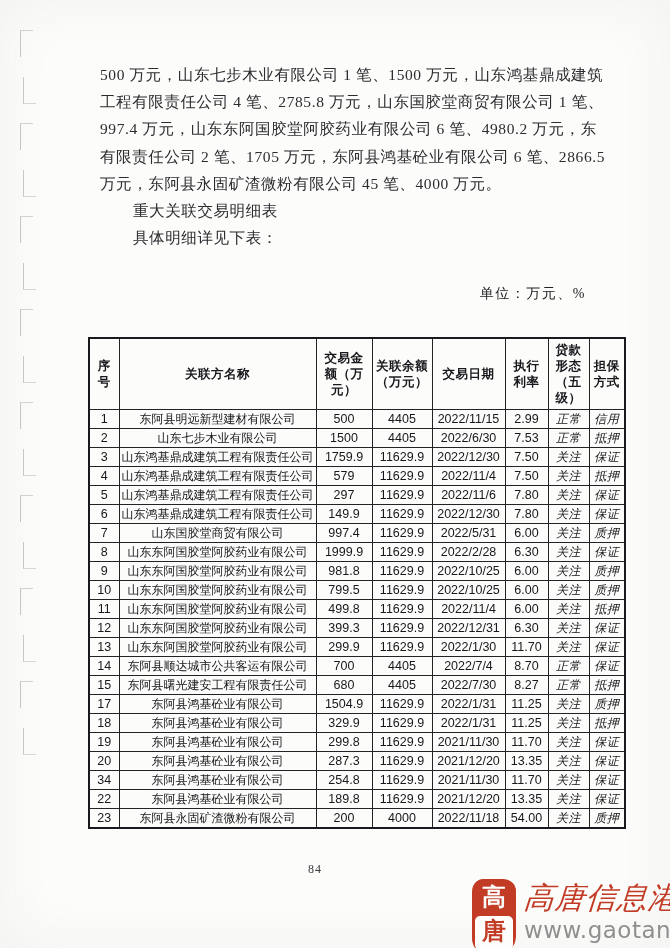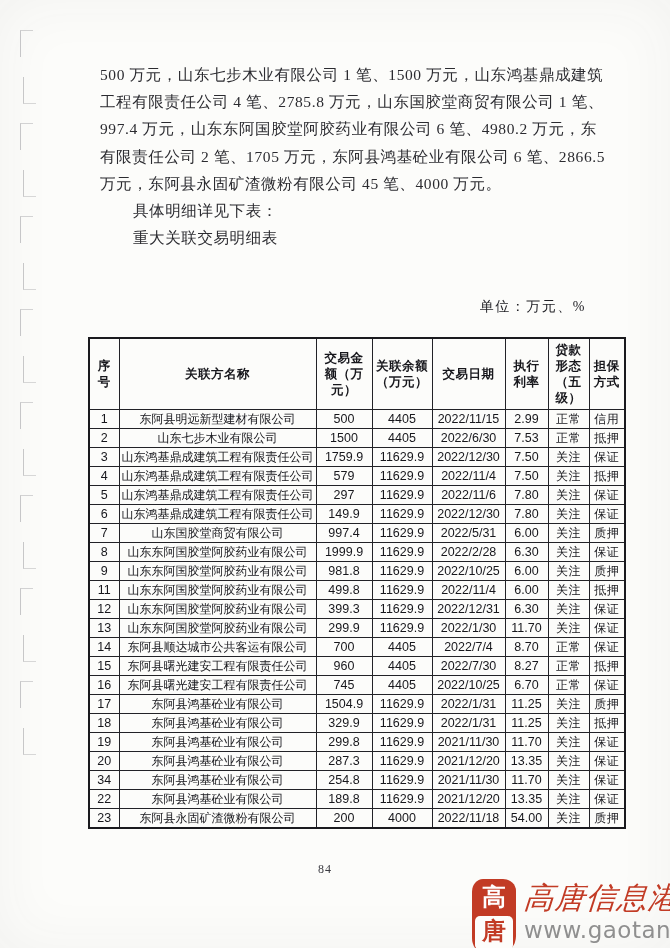--- a/index.html
+++ b/index.html
@@ -19,46 +19,46 @@
   .bmark:nth-child(even){ border-top:none; border-bottom:1px solid rgba(70,70,80,0.20); }
 
   .para { position:absolute; left:100px; top:61px; width:486px; }
   .pline {
     font-size:15.5px; line-height:27.2px; letter-spacing:0.6px;
     white-space:nowrap; color:#2b2b30;
   }
   .pline.indent { padding-left:33px; }
 
   .unit-label {
-    position:absolute; top:298px; left:380px; width:206px;
+    position:absolute; top:285px; left:380px; width:206px;
     text-align:right; font-size:14px; letter-spacing:1.5px; color:#222227;
   }
 
   table.rel {
     position:absolute; left:88px; top:337px;
     border-collapse:collapse; table-layout:fixed;
     border:2px solid #1a1a1e; background:transparent;
   }
   table.rel th, table.rel td {
     border:1px solid #222227; padding:0 2px; text-align:center;
     overflow:hidden; color:#17171c;
   }
   table.rel thead tr { height:71px; }
   table.rel th {
     font-size:12.5px; font-weight:600; line-height:16px;
     word-break:break-all; letter-spacing:0.5px;
   }
   table.rel tbody tr { height:19px; }
   table.rel td { line-height:18px; }
-  td.cn   { font-size:12px; letter-spacing:0.5px; }
+  td.cn   { font-size:12px; letter-spacing:0.5px;font-style:italic; }
   td.name { font-size:12px; white-space:nowrap; letter-spacing:0; }
   td.num  { font-size:12.5px; font-family:"Liberation Sans","DejaVu Sans",sans-serif; }
 
   .page-number {
-    position:absolute; left:308px; top:862px; width:24px; text-align:right;
+    position:absolute; left:308px; top:862px; width:24px; text-align:left;
     font-size:12px; color:#3a3a40; letter-spacing:1px;
   }
 
   
   .seal {
     position:absolute; left:472px; top:879px; width:44px; height:74px;
     background:var(--wm-red,#c23b25);
     border-radius:11px 13px 15px 12px / 13px 12px 17px 15px;
     display:flex; flex-direction:column; box-sizing:border-box; padding:2px 0 3px;
   }
@@ -106,22 +106,22 @@
       <div class="bmark" style="top: 681px; left: 20px;"></div>
       <div class="bmark" style="top: 727.5px; left: 23px;"></div>
     </div>
 
   <div class="para">
       <div class="pline">500 万元，山东七步木业有限公司 1 笔、1500 万元，山东鸿基鼎成建筑</div>
       <div class="pline">工程有限责任公司 4 笔、2785.8 万元，山东国胶堂商贸有限公司 1 笔、</div>
       <div class="pline">997.4 万元，山东东阿国胶堂阿胶药业有限公司 6 笔、4980.2 万元，东</div>
       <div class="pline">有限责任公司 2 笔、1705 万元，东阿县鸿基砼业有限公司 6 笔、2866.5</div>
       <div class="pline">万元，东阿县永固矿渣微粉有限公司 45 笔、4000 万元。</div>
+      <div class="pline indent">重大关联交易明细表</div>
       <div class="pline indent">具体明细详见下表：</div>
-      <div class="pline indent">重大关联交易明细表</div>
     </div>
 
   <div class="unit-label">单位：万元、%</div>
 
   <table class="rel">
     <colgroup>
       <col style="width:30px">
         <col style="width:196px">
         <col style="width:56px">
       <col style="width:60px">
@@ -227,20 +227,30 @@
           <td class="num">9</td>
           <td class="name">山东东阿国胶堂阿胶药业有限公司</td>
           <td class="num">981.8</td>
           <td class="num">11629.9</td>
           <td class="num">2022/10/25</td>
           <td class="num">6.00</td>
           <td class="cn">关注</td>
           <td class="cn">质押</td>
         </tr>
         <tr>
+          <td class="num">10</td>
+          <td class="name">山东东阿国胶堂阿胶药业有限公司</td>
+          <td class="num">799.5</td>
+          <td class="num">11629.9</td>
+          <td class="num">2022/10/25</td>
+          <td class="num">6.00</td>
+          <td class="cn">关注</td>
+          <td class="cn">质押</td>
+        </tr>
+        <tr>
           <td class="num">11</td>
           <td class="name">山东东阿国胶堂阿胶药业有限公司</td>
           <td class="num">499.8</td>
           <td class="num">11629.9</td>
           <td class="num">2022/11/4</td>
           <td class="num">6.00</td>
           <td class="cn">关注</td>
           <td class="cn">抵押</td>
         </tr>
         <tr>
@@ -269,36 +279,26 @@
           <td class="num">700</td>
           <td class="num">4405</td>
           <td class="num">2022/7/4</td>
           <td class="num">8.70</td>
           <td class="cn">正常</td>
           <td class="cn">保证</td>
         </tr>
         <tr>
           <td class="num">15</td>
           <td class="name">东阿县曙光建安工程有限责任公司</td>
-          <td class="num">960</td>
+          <td class="num">680</td>
           <td class="num">4405</td>
           <td class="num">2022/7/30</td>
           <td class="num">8.27</td>
           <td class="cn">正常</td>
           <td class="cn">抵押</td>
-        </tr>
-        <tr>
-          <td class="num">16</td>
-          <td class="name">东阿县曙光建安工程有限责任公司</td>
-          <td class="num">745</td>
-          <td class="num">4405</td>
-          <td class="num">2022/10/25</td>
-          <td class="num">6.70</td>
-          <td class="cn">正常</td>
-          <td class="cn">保证</td>
         </tr>
         <tr>
           <td class="num">17</td>
           <td class="name">东阿县鸿基砼业有限公司</td>
           <td class="num">1504.9</td>
           <td class="num">11629.9</td>
           <td class="num">2022/1/31</td>
           <td class="num">11.25</td>
           <td class="cn">关注</td>
           <td class="cn">质押</td>

